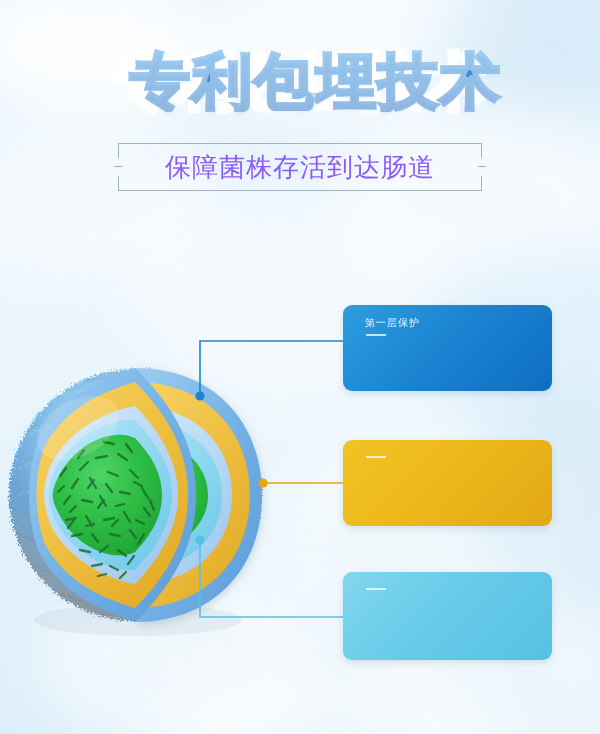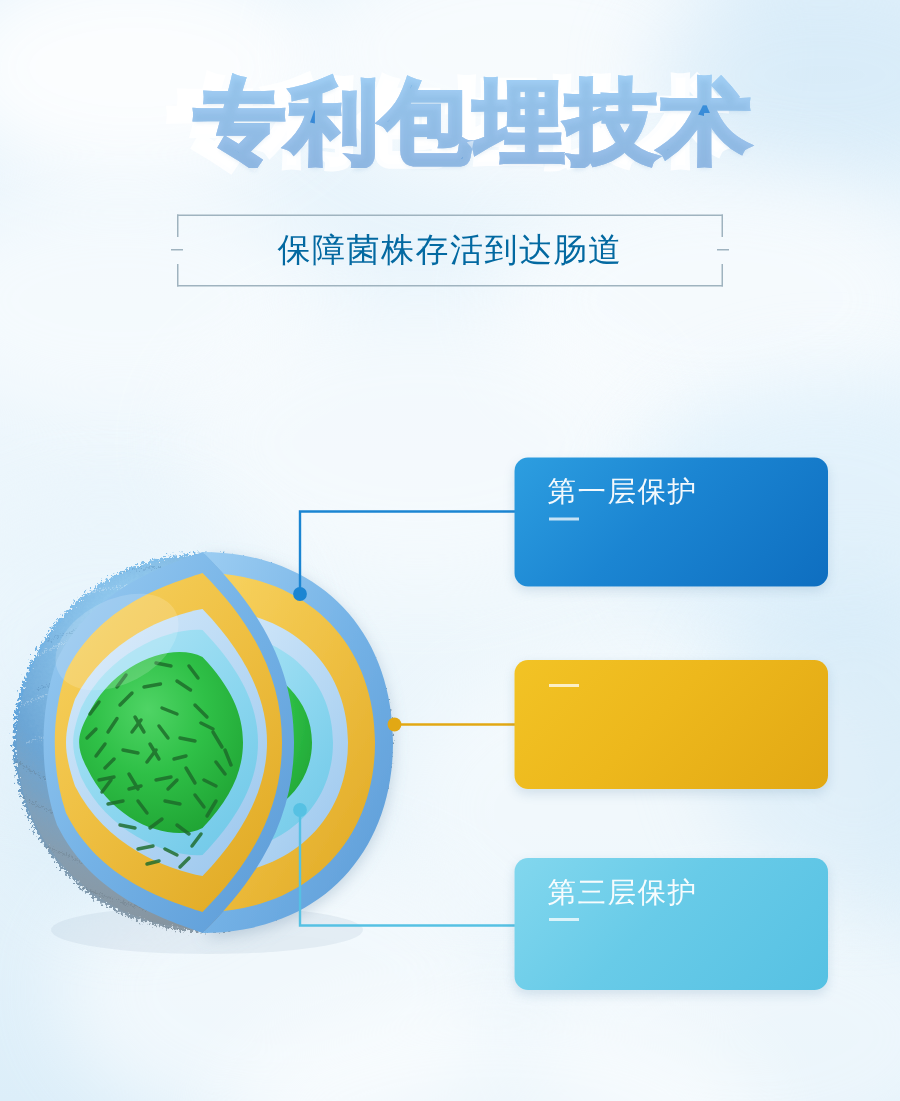--- a/index.html
+++ b/index.html
@@ -54,36 +54,36 @@
   .sb-l1 { left:0;   top:0;  width:1px; height:15px; }
   .sb-l2 { left:0;   bottom:0;width:1px; height:15px; }
   .sb-r1 { right:0;  top:0;  width:1px; height:15px; }
   .sb-r2 { right:0;  bottom:0;width:1px; height:15px; }
   .sb-tick { position:absolute; background:#9fb3bf; width:8px; height:1px; top:23px; }
   .sb-tick-l { left:-4px; }
   .sb-tick-r { right:-4px; }
   #subtitle-text {
     position:absolute; inset:0;
     display:flex; align-items:center; justify-content:center;
-    font-size:22px; font-weight:500; color:#0369a1;
+    font-size:26px; font-weight:500; color:#8b5cf6;
     letter-spacing:1px;
     text-align:center;
   }
 
   
   .lbl {
     position:absolute;
     left:343px; width:209px;
     border-radius:9px;
     padding:12px 0 12px 22px;
     box-shadow:0 3px 7px rgba(70,120,160,0.18);
     z-index:6;
   }
   .lbl .sm {
-    font-size:19px; color:#ffffff; opacity:.95;
+    font-size:10px; color:#ffffff; opacity:.95;
     letter-spacing:1px; line-height:1.25; font-weight:500;
   }
   .lbl .dash {
     width:20px; height:2px; background:rgba(255,255,255,.75);
     margin:4px 0 3px 1px;
   }
   .lbl .big {
     font-size:21px; font-weight:bold; color:#fff;
     letter-spacing:1px; line-height:1.25;
   }
@@ -348,15 +348,14 @@
 <div class="lbl" id="lbl1">
   <div class="sm">第一层保护</div>
   <div class="dash"></div>
 </div>
 
 <div class="lbl" id="lbl2">
   <div class="dash"></div>
 </div>
 
 <div class="lbl" id="lbl3">
-  <div class="sm">第三层保护</div>
   <div class="dash"></div>
 </div>
 
 </body></html>

